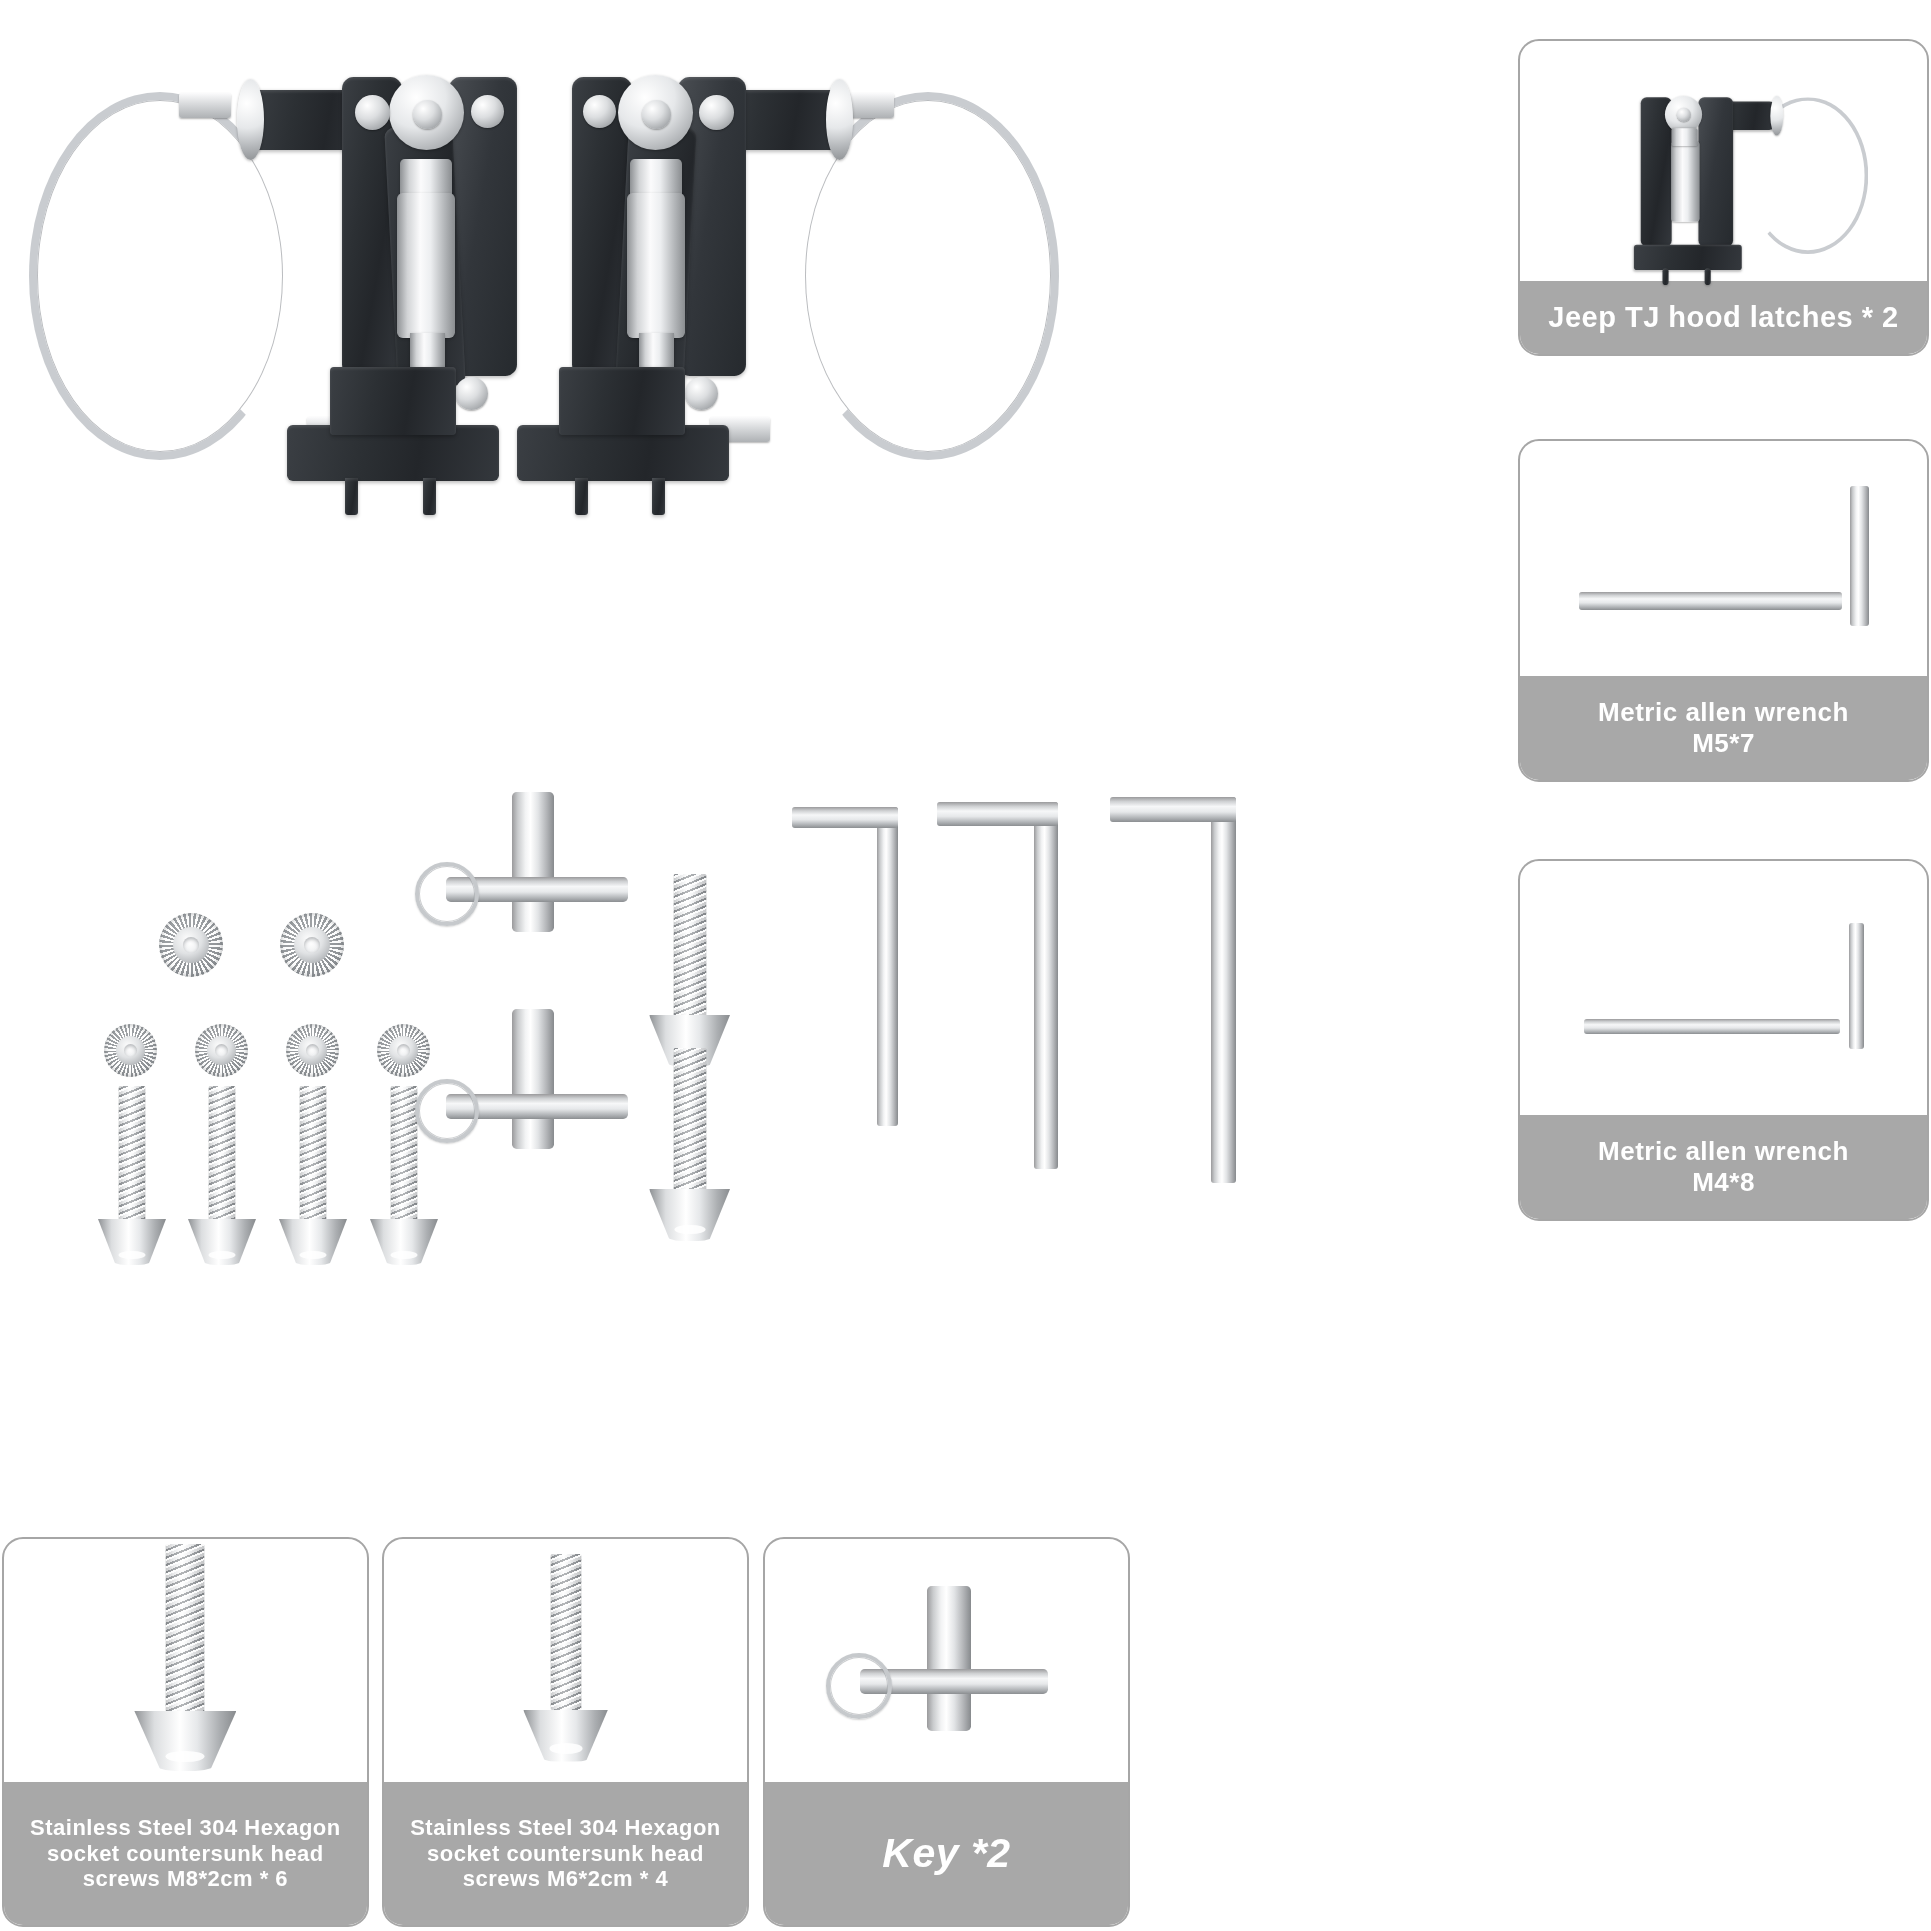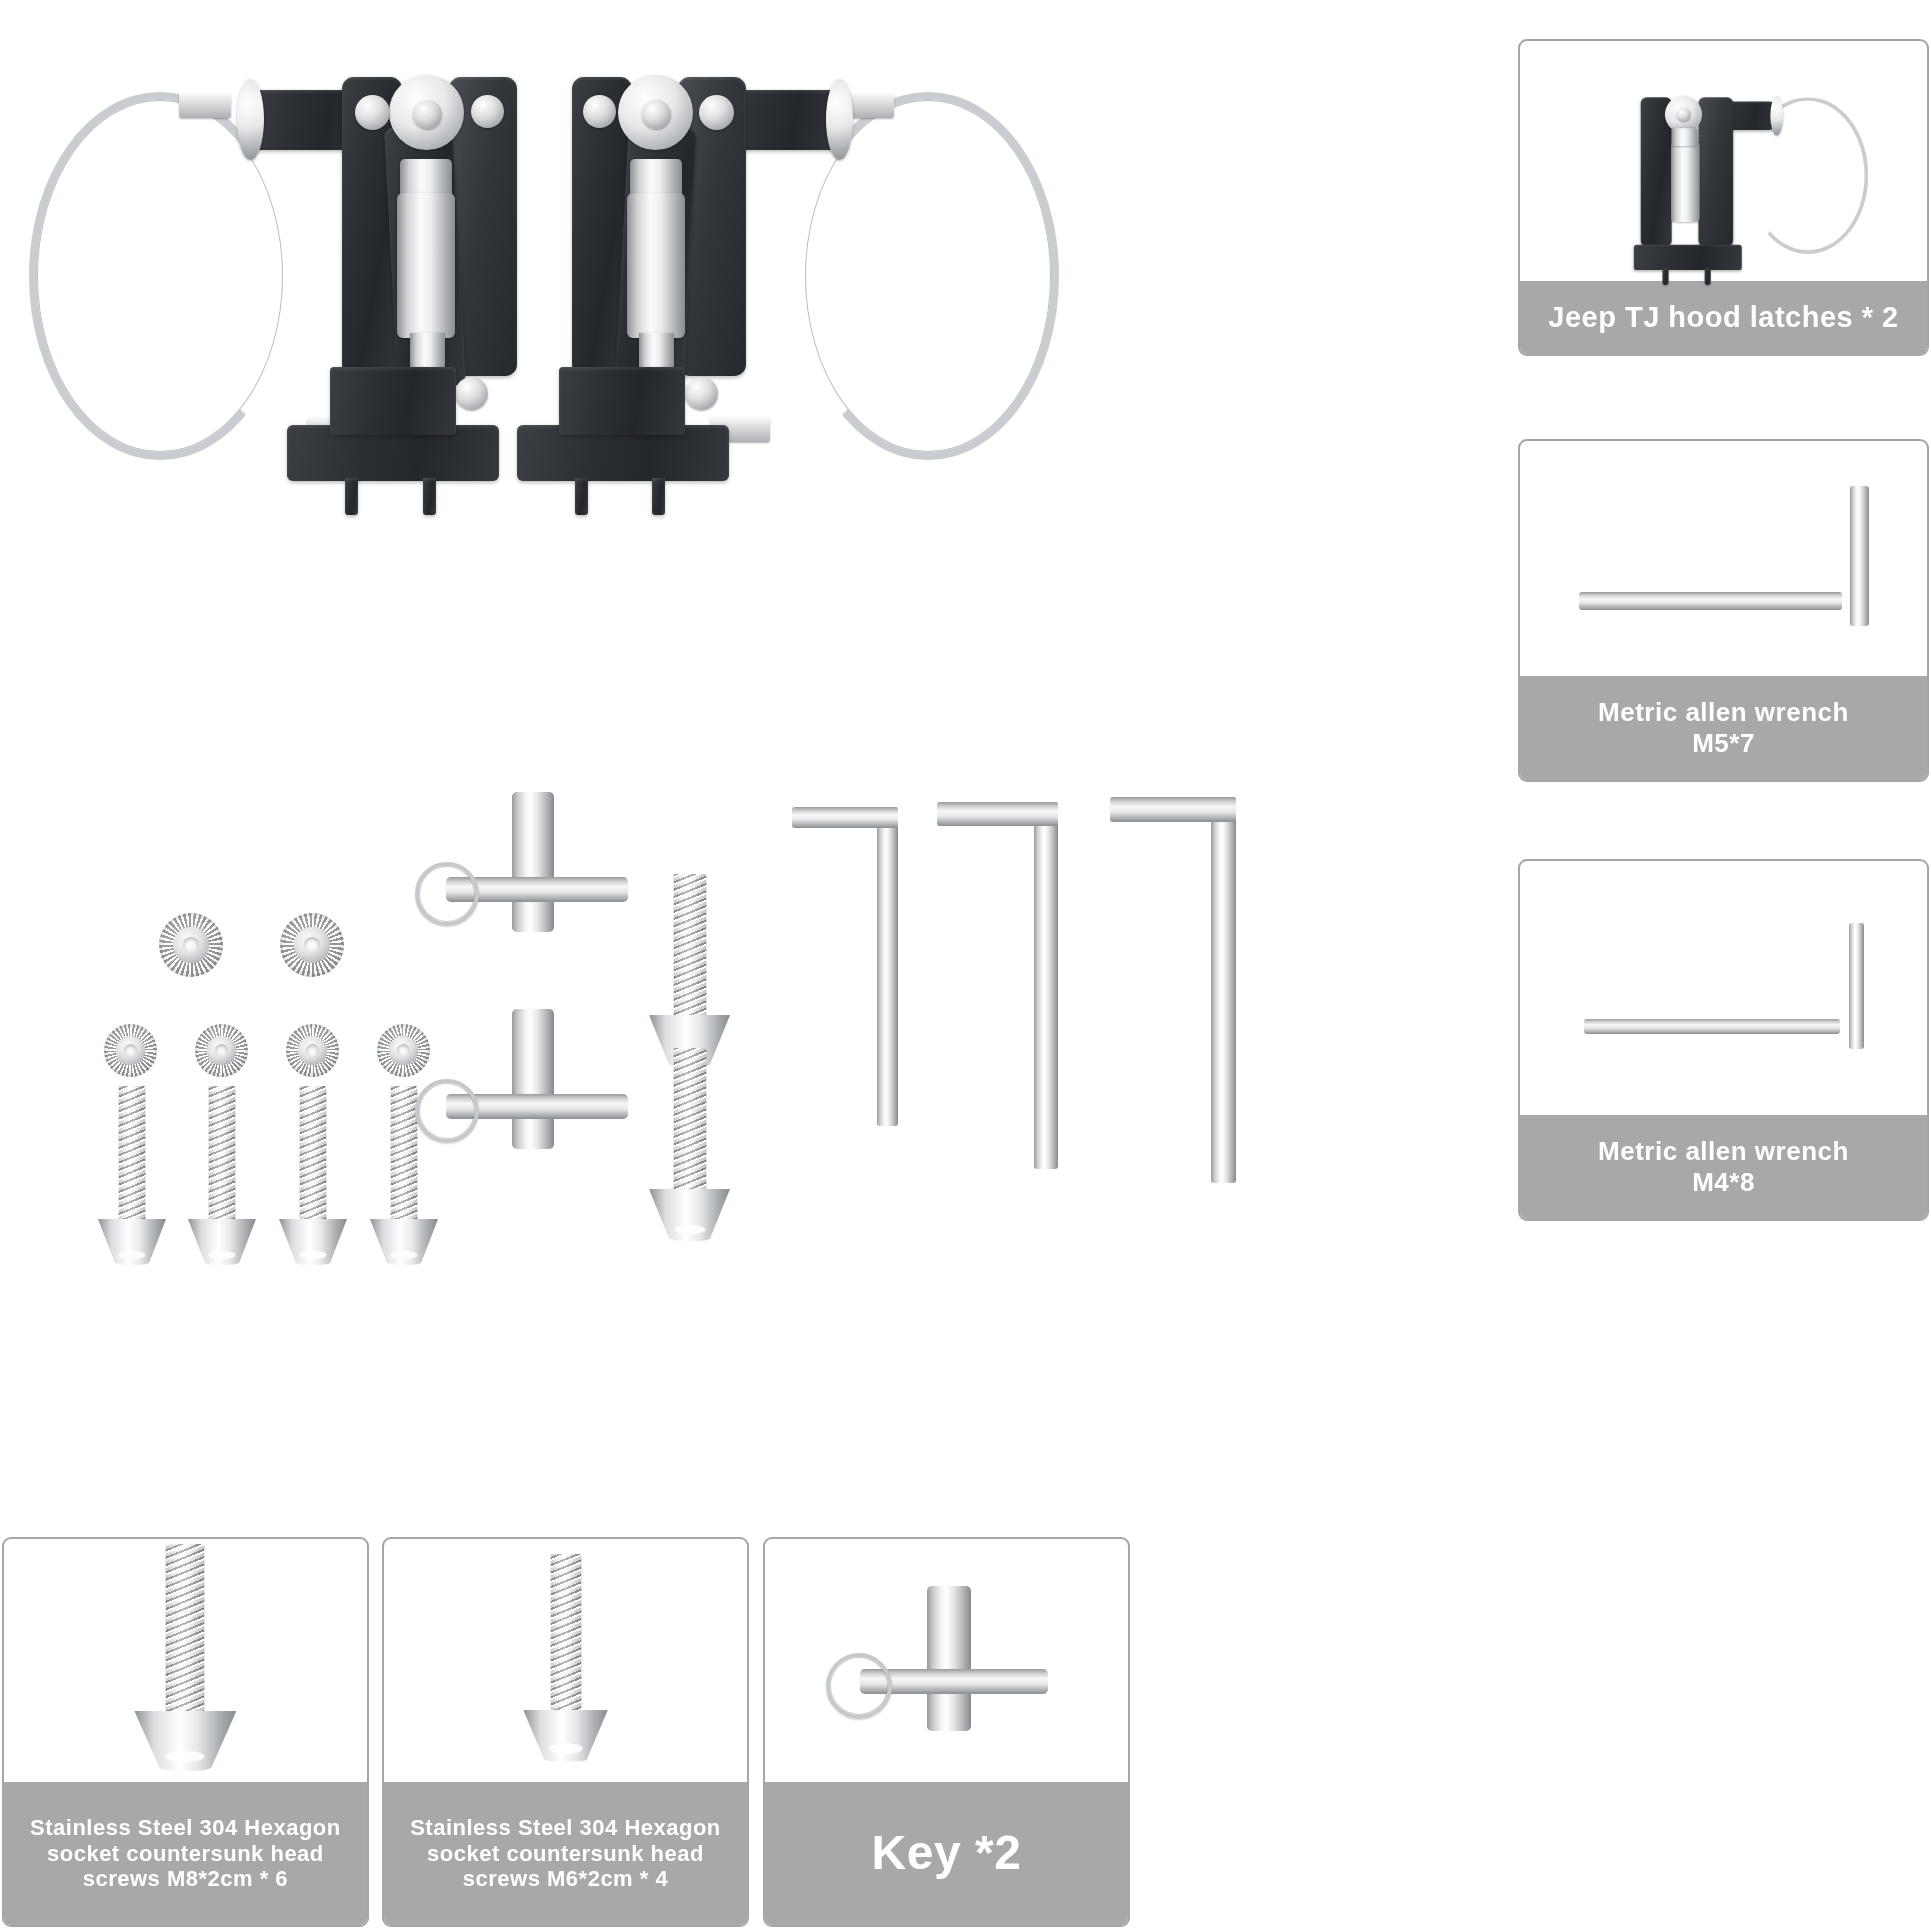--- a/index.html
+++ b/index.html
@@ -3,33 +3,33 @@
 <meta charset="utf-8">
 <style>
   html,body{margin:0;padding:0;background:#ffffff;}
   body{width:1931px;height:1931px;position:relative;overflow:hidden;
        font-family:"Liberation Sans","DejaVu Sans",sans-serif;}
 
   .stage{position:absolute;inset:0;background:#fff;}
 
   
   .box{position:absolute;box-sizing:border-box;border:2.9px solid #a6a6a6;
-       border-radius:9px;background:#fff;overflow:hidden;
+       border-radius:21px;background:#fff;overflow:hidden;
        display:flex;flex-direction:column;}
   .box .art{flex:1 1 auto;position:relative;display:flex;align-items:center;justify-content:center;}
   .cap{background:#a8a8a8;color:#fff;text-align:center;font-weight:bold;
        letter-spacing:0.5px;line-height:1.18;display:flex;flex-direction:column;
        align-items:center;justify-content:center;}
   .cap span{display:block;white-space:nowrap;}
 
   
   .cap-lg span{font-size:29px;}
   .cap-md span{font-size:26px;}
   .cap-sm span{font-size:22px;}
-  .cap-xl span{font-size:48px;}
+  .cap-xl span{font-size:41px;font-style:italic;}
 
   
   .steel-v{background:linear-gradient(90deg,#9a9a9c 0%,#c9cbcd 14%,#f2f3f4 32%,#ffffff 44%,#e2e4e6 62%,#b4b6b9 82%,#878a8d 100%);}
   .steel-h{background:linear-gradient(180deg,#9a9a9c 0%,#cfd1d3 18%,#f6f7f8 38%,#e6e8ea 60%,#b0b3b6 84%,#8b8e91 100%);}
 
   
   .screw{position:relative;}
   .screw .shank{position:absolute;left:50%;transform:translateX(-50%);top:0;
     border-radius:1.9px;
     background:

